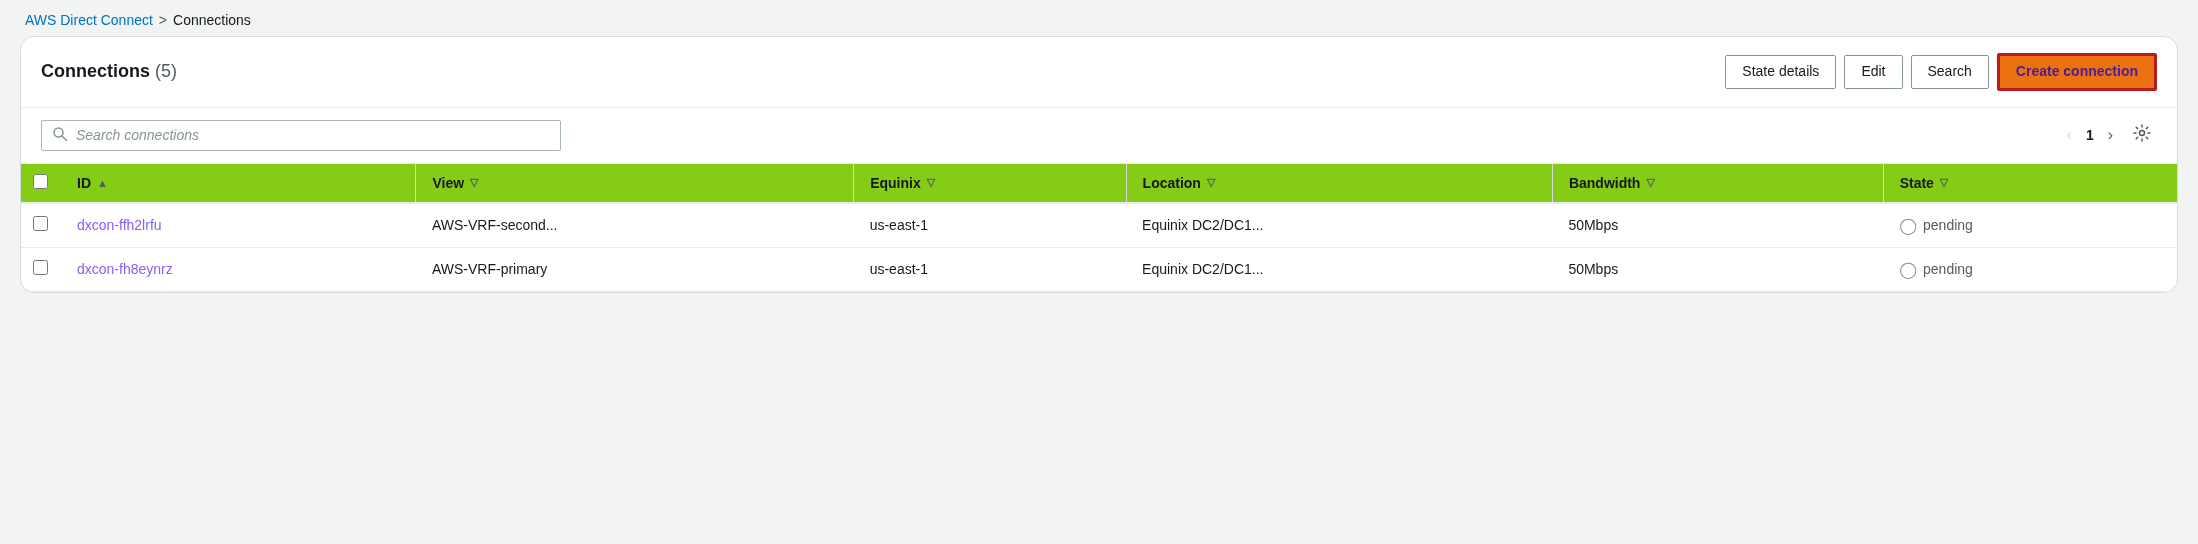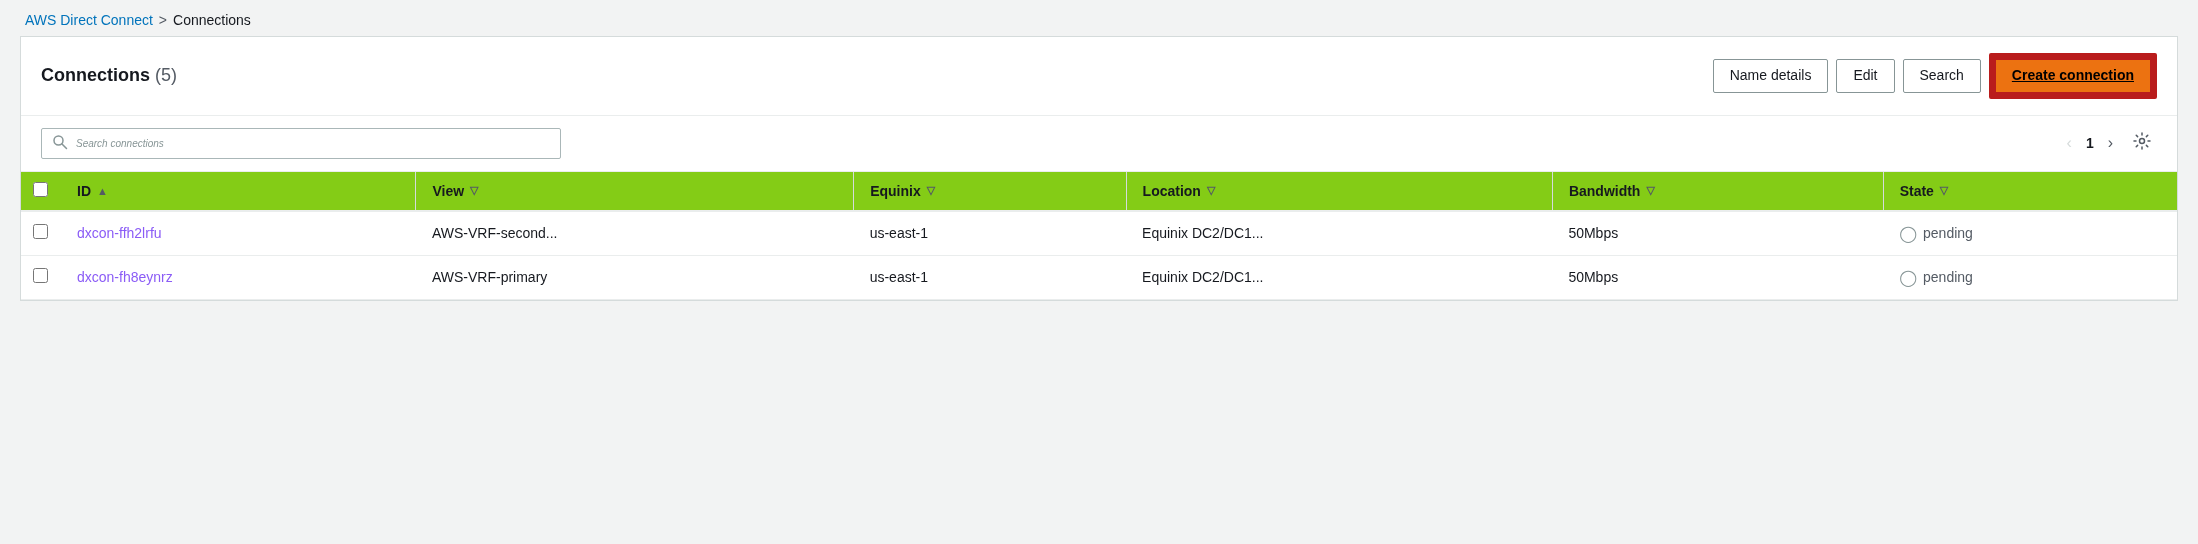--- a/index.html
+++ b/index.html
@@ -27,21 +27,21 @@
     }
     .breadcrumb-current {
       color: #16191f;
       font-size: 14px;
       font-weight: 500;
     }
     .main-container {
       background: #ffffff;
       margin: 0 20px 20px 20px;
       border: 1px solid #d5dbdb;
-      border-radius: 0;
+      border-radius: 14px;
     }
     .panel-header {
       display: flex;
       align-items: center;
       justify-content: space-between;
       padding: 16px 20px;
       border-bottom: 1px solid #eaeded;
     }
     .panel-title {
       font-size: 18px;
@@ -65,24 +65,23 @@
       font-weight: 400;
       line-height: 1.4;
     }
     .btn-default {
       background: #ffffff;
       border: 1px solid #879596;
       color: #16191f;
     }
     .btn-primary {
       background: #ec7211;
-      border: 7px solid #b91c1c;
-      color: #000000;
+      border: 3px solid #b91c1c;
+      color: #4c1d95;
       font-weight: 700;
-      text-decoration: underline;
     }
     .toolbar-row {
       display: flex;
       align-items: center;
       justify-content: space-between;
       padding: 12px 20px;
       border-bottom: 1px solid #eaeded;
     }
     .search-box {
       display: flex;
@@ -94,21 +93,21 @@
       width: 520px;
       gap: 8px;
     }
     .search-icon-svg {
       color: #879596;
       flex-shrink: 0;
     }
     .search-input {
       border: none;
       outline: none;
-      font-size: 10px;
+      font-size: 14px;
       color: #8b5cf6;
       width: 100%;
       background: transparent;
     }
     .search-input::placeholder { color: #879596; font-style: italic; }
     .pagination-row {
       display: flex;
       align-items: center;
       gap: 8px;
     }
@@ -216,21 +215,21 @@
 <div class="main-container">
 
   <div class="panel-header">
     <div>
       <span class="panel-title">
         <span>Connections</span>
         <span class="panel-title-count">(5)</span>
       </span>
     </div>
     <div class="header-actions">
-      <button class="btn btn-default">Name details</button>
+      <button class="btn btn-default">State details</button>
       <button class="btn btn-default">Edit</button>
       <button class="btn btn-default">Search</button>
       <button class="btn btn-primary">Create connection</button>
     </div>
   </div>
 
   <div class="toolbar-row">
     <div class="search-box">
       <span class="search-icon-svg">
         <svg width="16" height="16" viewBox="0 0 16 16" fill="none" xmlns="http://www.w3.org/2000/svg">

